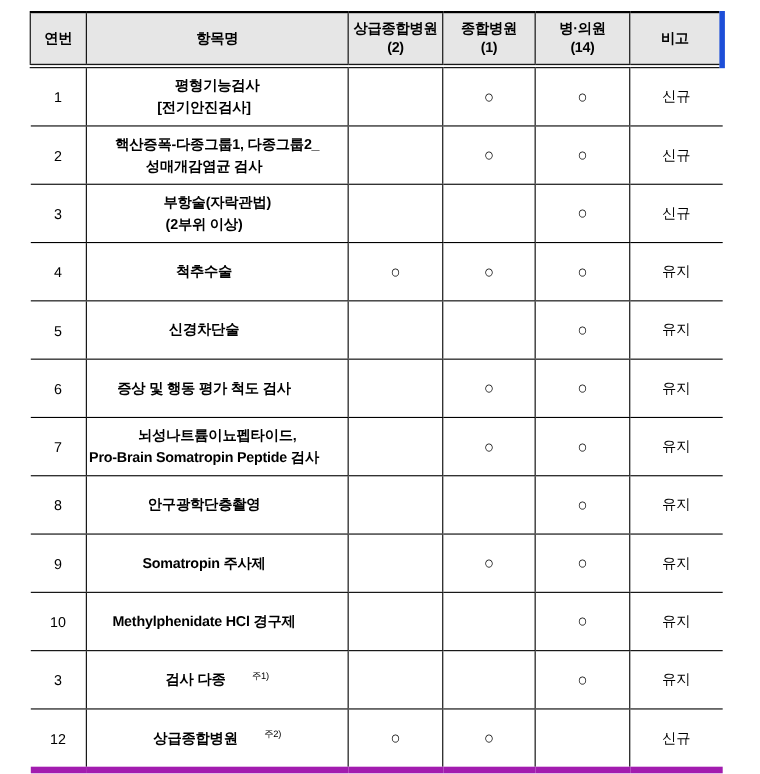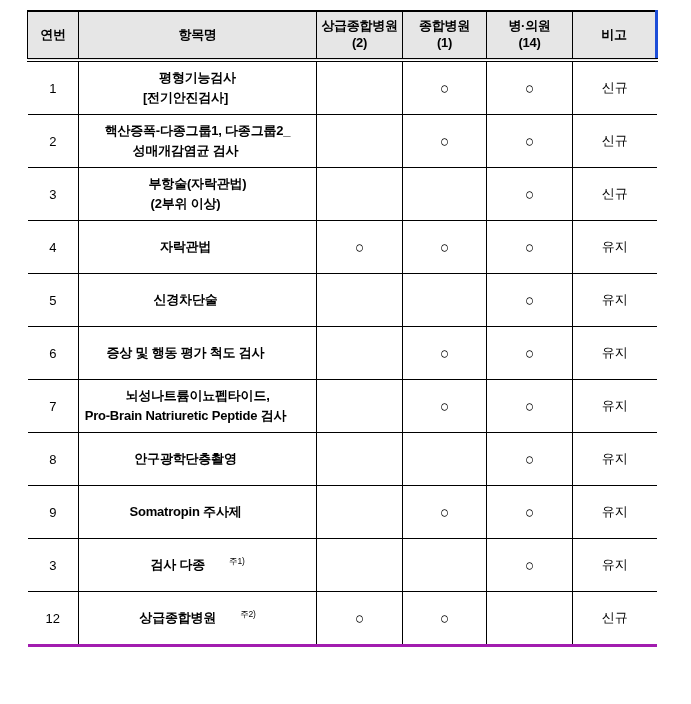--- a/index.html
+++ b/index.html
@@ -33,33 +33,33 @@
     text-align: center;
     vertical-align: middle;
     height: 46px;
     padding: 0;
     line-height: 1.3;
     white-space: pre-line;
     border-top: 2px solid #000;
     border-bottom: 4px double #000;
     border-left: 1px solid #000;
   }
-  thead th:last-child { border-right: 3px solid #1d4ed8; margin-top: 16px; }
+  thead th:last-child { border-right: 5px solid #1d4ed8; margin-top: 16px; }
   
   tbody td {
     height: 52px;
     padding: 0;
     text-align: center;
     vertical-align: middle;
     font-size: 13px;
     border-bottom: 1px solid #000;
     background: #ffffff;
   }
   tbody td + td { border-left: 1px solid #000; }
-  tbody tr:last-child td { border-bottom: 3px solid #a21caf; }
+  tbody tr:last-child td { border-bottom: 6px solid #a21caf; }
   .nm {
     white-space: pre-line;
     line-height: 1.55;
     letter-spacing: -0.2px;
     font-weight: bold;
   }
   sup.sup {
     font-size: 8.5px;
     vertical-align: super;
     letter-spacing: -0.2px;
@@ -164,21 +164,21 @@
     <td class="c-remark">
       <span>신규</span>
     </td>
   </tr>
 
   <tr>
     <td class="c-no">
       <span>4</span>
     </td>
     <td class="c-name">
-      <span class="nm">자락관법</span><sup class="sup"></sup>
+      <span class="nm">척추수술</span><sup class="sup"></sup>
     </td>
     <td class="c-mark">
       <span class="circle">○</span>
     </td>
     <td class="c-mark">
       <span class="circle">○</span>
     </td>
     <td class="c-mark">
       <span class="circle">○</span>
     </td>
@@ -228,21 +228,21 @@
       <span>유지</span>
     </td>
   </tr>
 
   <tr>
     <td class="c-no">
       <span>7</span>
     </td>
     <td class="c-name">
       <span class="nm">뇌성나트륨이뇨펩타이드,
-Pro-Brain Natriuretic Peptide 검사</span><sup class="sup"></sup>
+Pro-Brain Somatropin Peptide 검사</span><sup class="sup"></sup>
     </td>
     <td class="c-mark">
       <span class="circle"></span>
     </td>
     <td class="c-mark">
       <span class="circle">○</span>
     </td>
     <td class="c-mark">
       <span class="circle">○</span>
     </td>
@@ -286,20 +286,40 @@
       <span class="circle">○</span>
     </td>
     <td class="c-mark">
       <span class="circle">○</span>
     </td>
     <td class="c-remark">
       <span>유지</span>
     </td>
   </tr>
 
+  <tr>
+    <td class="c-no">
+      <span>10</span>
+    </td>
+    <td class="c-name">
+      <span class="nm">Methylphenidate HCl 경구제</span><sup class="sup"></sup>
+    </td>
+    <td class="c-mark">
+      <span class="circle"></span>
+    </td>
+    <td class="c-mark">
+      <span class="circle"></span>
+    </td>
+    <td class="c-mark">
+      <span class="circle">○</span>
+    </td>
+    <td class="c-remark">
+      <span>유지</span>
+    </td>
+  </tr>
 
   <tr>
     <td class="c-no">
       <span>3</span>
     </td>
     <td class="c-name">
       <span class="nm">검사 다종</span><sup class="sup">주1)</sup>
     </td>
     <td class="c-mark">
       <span class="circle"></span>

